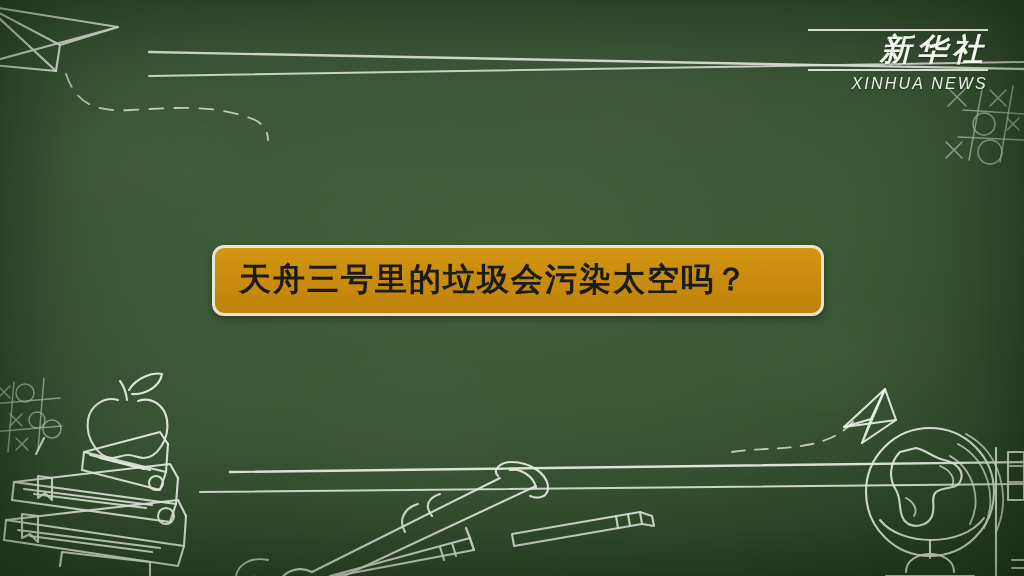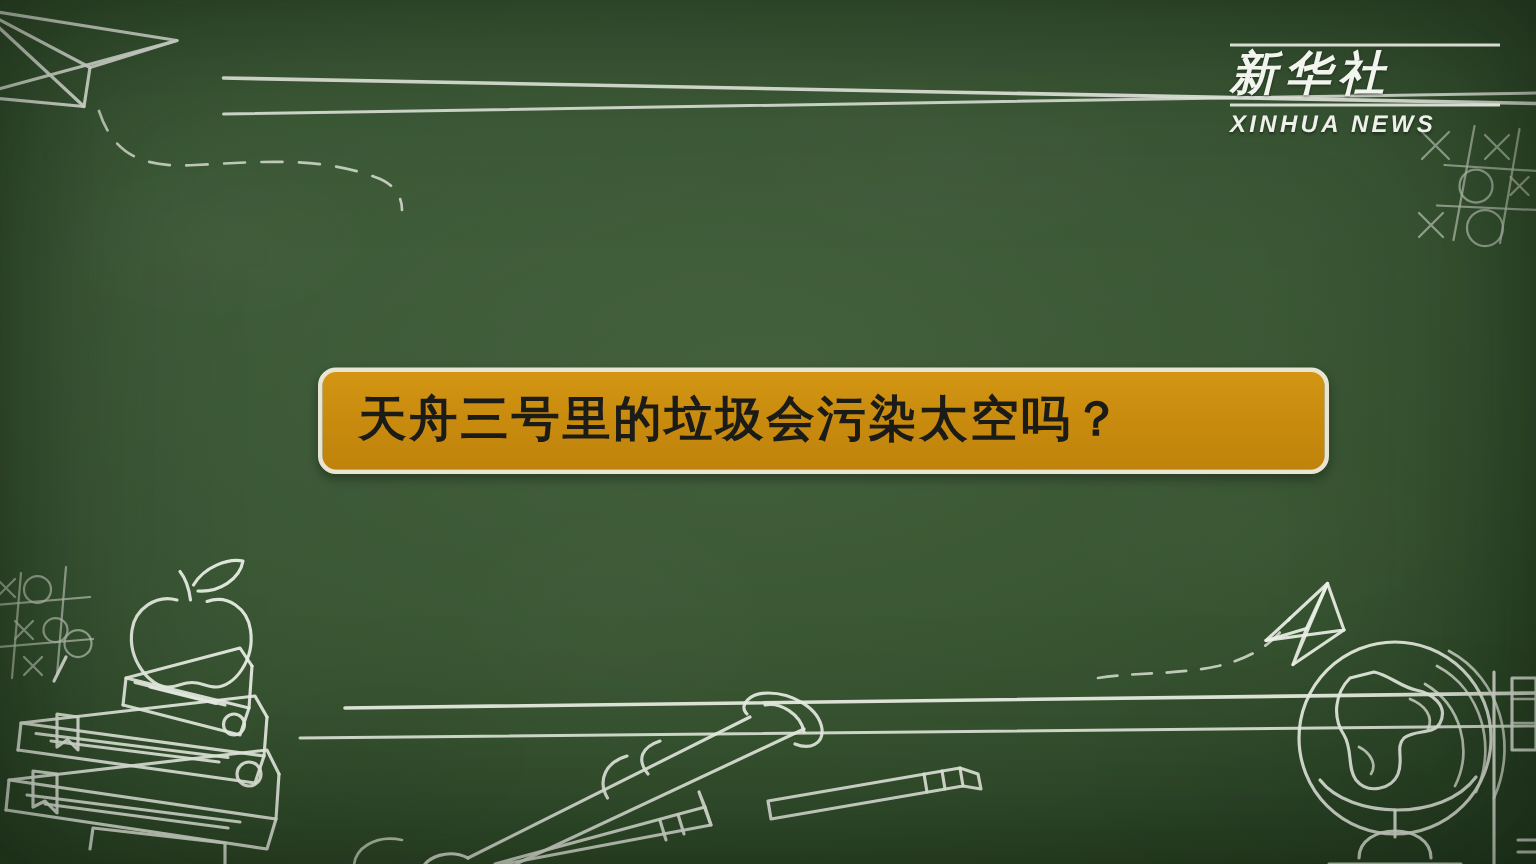--- a/index.html
+++ b/index.html
@@ -36,46 +36,46 @@
     color:#ffffff;
     font-size:25px;
     font-weight:700;
     letter-spacing:1.5px;
     line-height:1.22;
     box-shadow:0 2px 5px rgba(0,0,0,.30);
     position:relative;z-index:3;
   }
   .mainbar{
     margin-top:-4px;
-    width:674px;
+    width:612px;
     box-sizing:border-box;
     padding:11px 24px 14px 24px;
     border-radius:12px;
     border:3px solid #e8e5d2;
     background:linear-gradient(180deg,#d39512 0%,#c98b0e 50%,#bf830c 100%);
     color:#1b1b18;
     font-size:32px;
     font-weight:700;
     letter-spacing:2px;
     line-height:1.25;
     box-shadow:0 3px 7px rgba(0,0,0,.33);
     position:relative;z-index:2;
   }
 
   
-  #logo{position:absolute;right:24px;top:26px;text-align:left;width:180px;}
+  #logo{position:absolute;right:36px;top:26px;text-align:right;width:180px;}
   #logo .cn{
     font-family:"DejaVu Sans","Liberation Sans",sans-serif;
     font-size:31px;font-weight:700;color:#f2f4ee;
     letter-spacing:5px;font-style:italic;
     text-shadow:0 1px 2px rgba(0,0,0,.4);
     line-height:1.05;
   }
   #logo .en{
-    font-size:16px;font-weight:700;font-style:italic;color:#eef1e9;
+    font-size:16px;font-weight:400;font-style:italic;color:#eef1e9;
     letter-spacing:2.2px;margin-top:4px;
     text-shadow:0 1px 2px rgba(0,0,0,.4);
   }
   #logo .rule{height:2px;background:rgba(243,245,238,.92);margin:3px 0 2px 0;}
   #logo .rule.b{margin:3px 0 0 0;}
 </style>
 </head>
 <body>
 
 <div id="stage">

